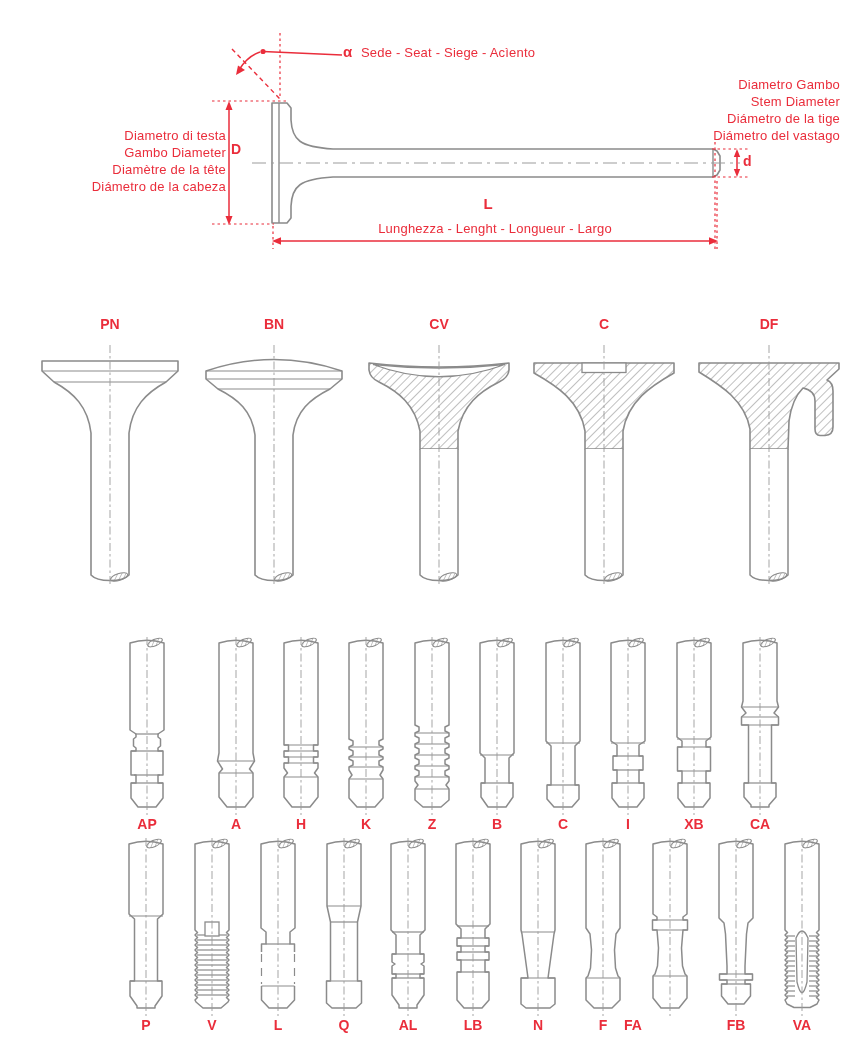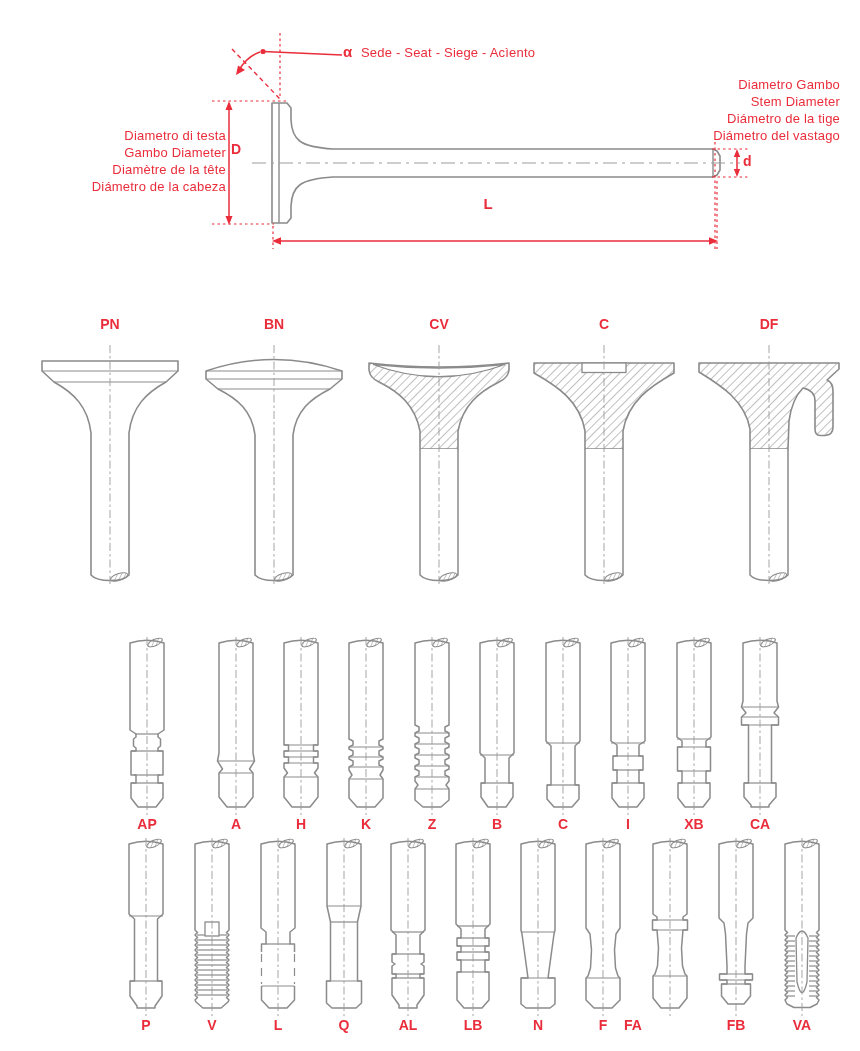--- a/index.html
+++ b/index.html
@@ -93,20 +93,21 @@
 
   <div class="red-block right" style="left:658px;top:76px;width:182px;">
     <span style="display:block">Diametro Gambo</span>
     <span style="display:block">Stem Diameter</span>
     <span style="display:block">Diámetro de la tige</span>
     <span style="display:block">Diámetro del vastago</span>
   </div>
   <span class="dim-sym" style="left:743px;top:153px;">d</span>
 
   <div class="dim-sym center" style="left:478px;top:195px;width:20px;font-size:15px;">L</div>
+  <div class="red-note center" style="left:345px;top:221px;width:300px;">Lunghezza - Lenght - Longueur - Largo</div>
 
   <div id="head-row">
       <div class="fig-label" style="left: 70px; top: 316px; width: 80px;">PN</div>
       <div class="abs" style="left: 30px; top: 341px; width: 160px; height: 250px;">
         <svg width="160" height="250" viewBox="0 0 160 250">
           <path class="ol" d="M12,20 L148,20 L148,30 L136,41 C116,52 102,66 99,92 L99,234 Q94,239.5 80,239.5 Q66,239.5 61,234 L61,92 C58,66 44,52 24,41 L12,30 Z"></path>
           <line class="cl" x1="12" y1="30" x2="148" y2="30"></line>
           <line class="cl" x1="24" y1="41" x2="136" y2="41"></line>
           <ellipse class="sliver" cx="89" cy="236" rx="9" ry="3.4" transform="rotate(-18 89 236)"></ellipse>
           <line class="axis" x1="80" y1="4" x2="80" y2="246"></line>

